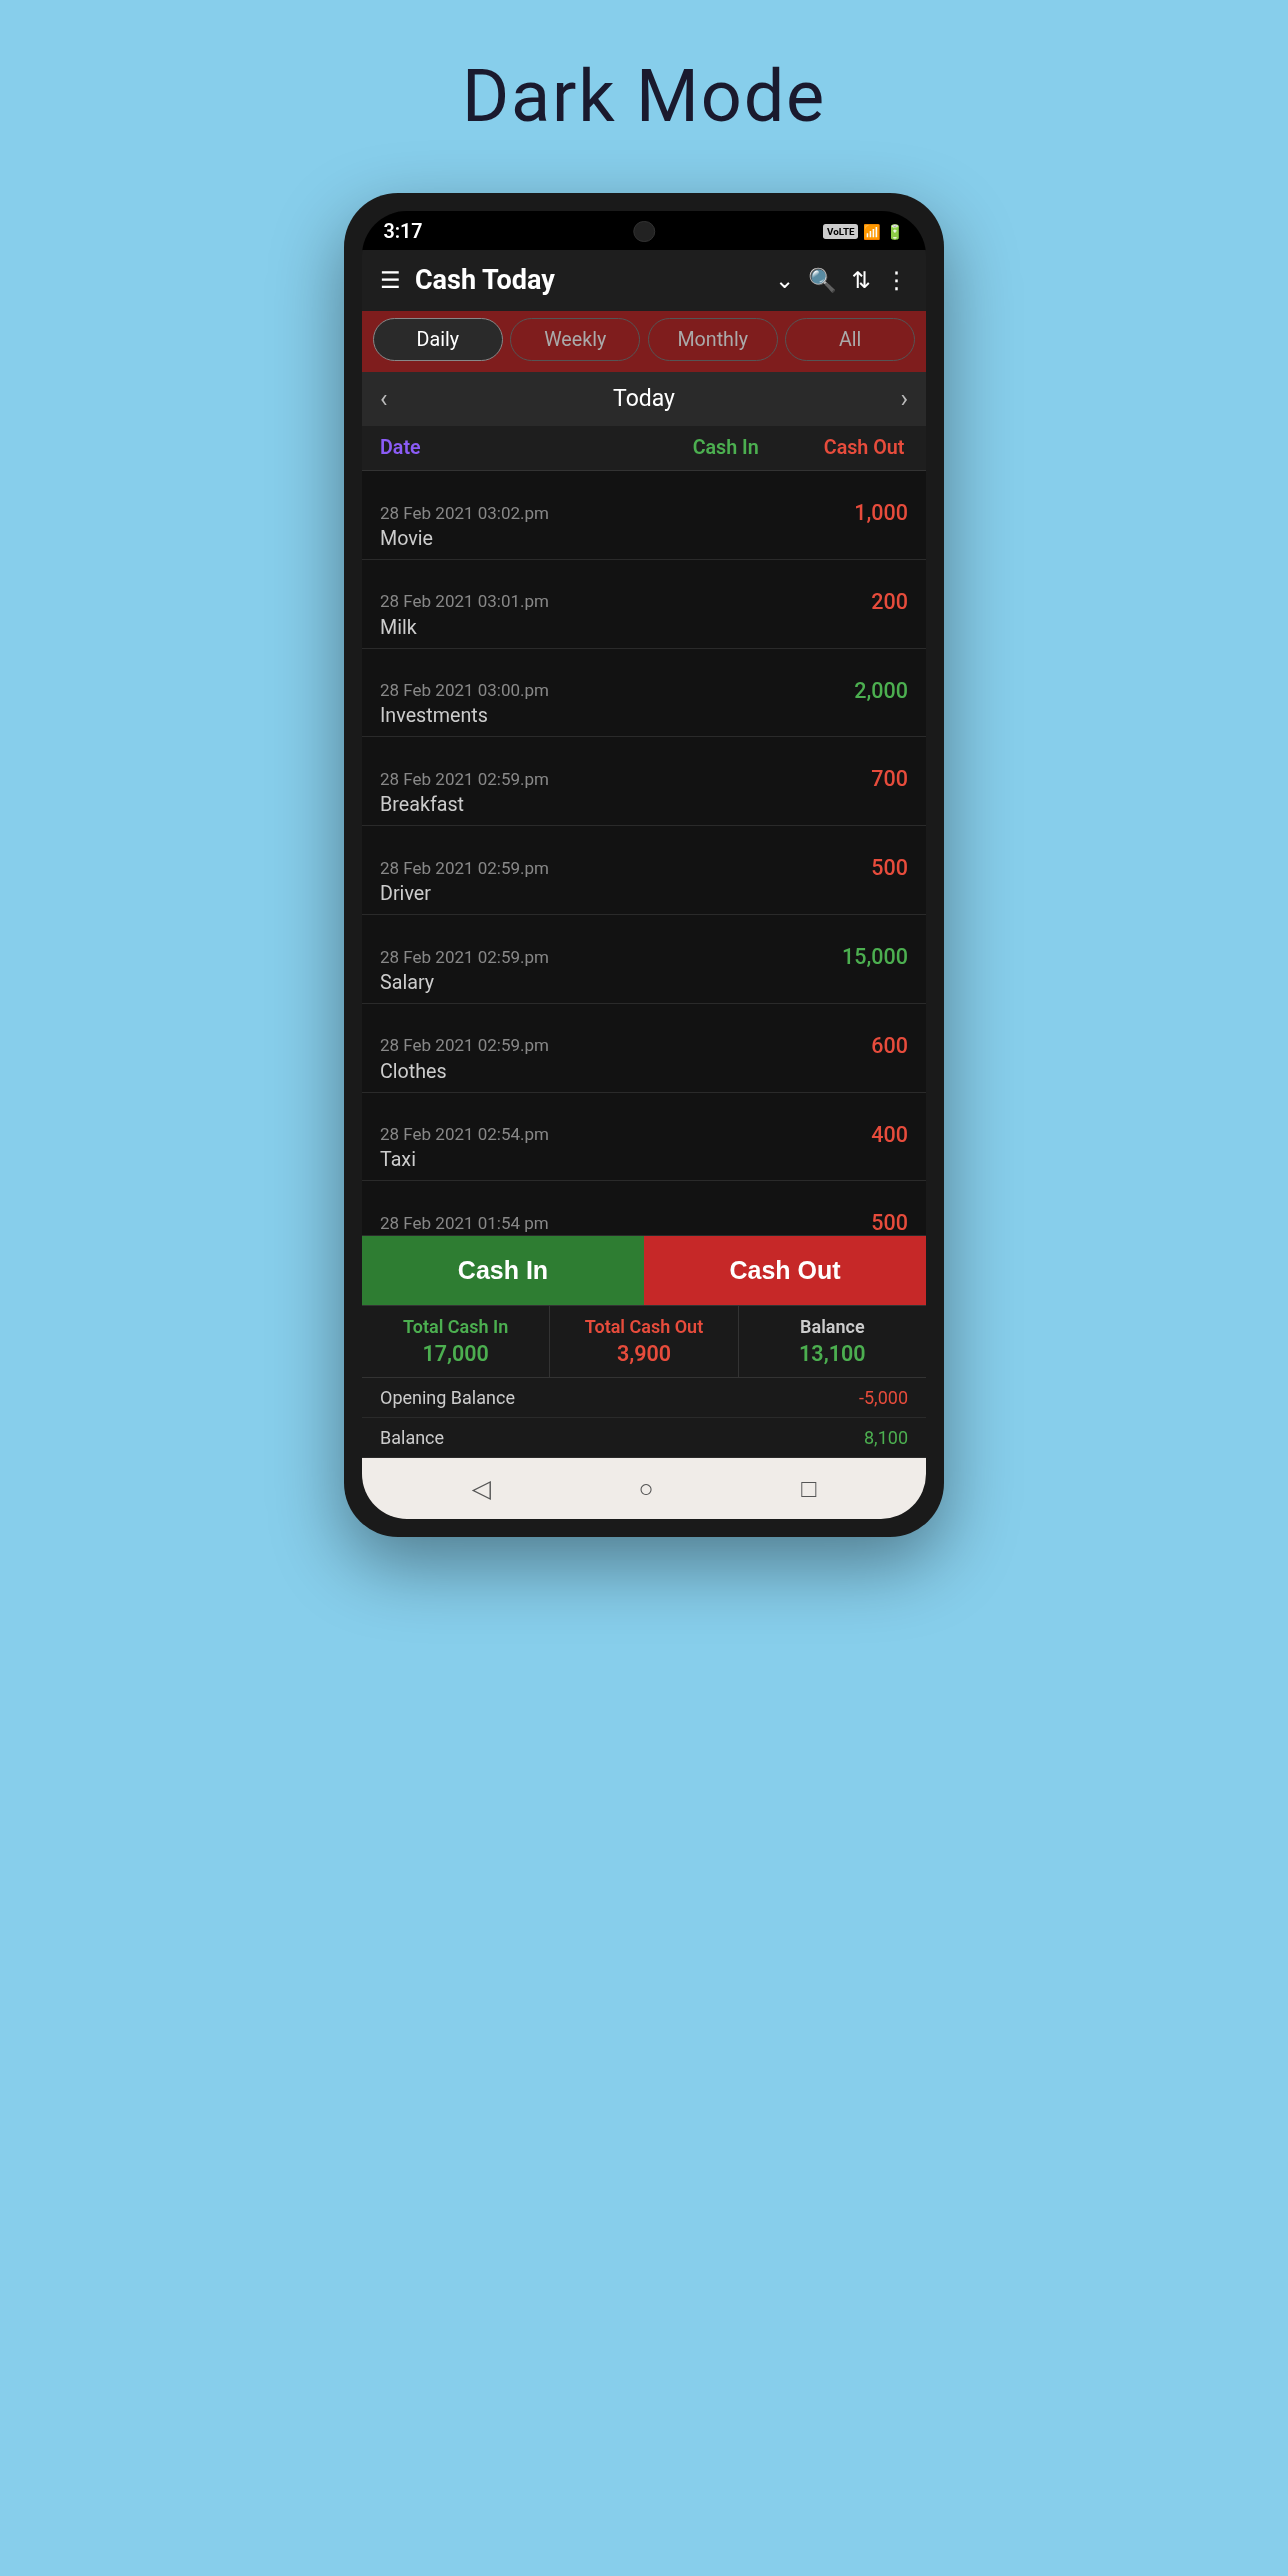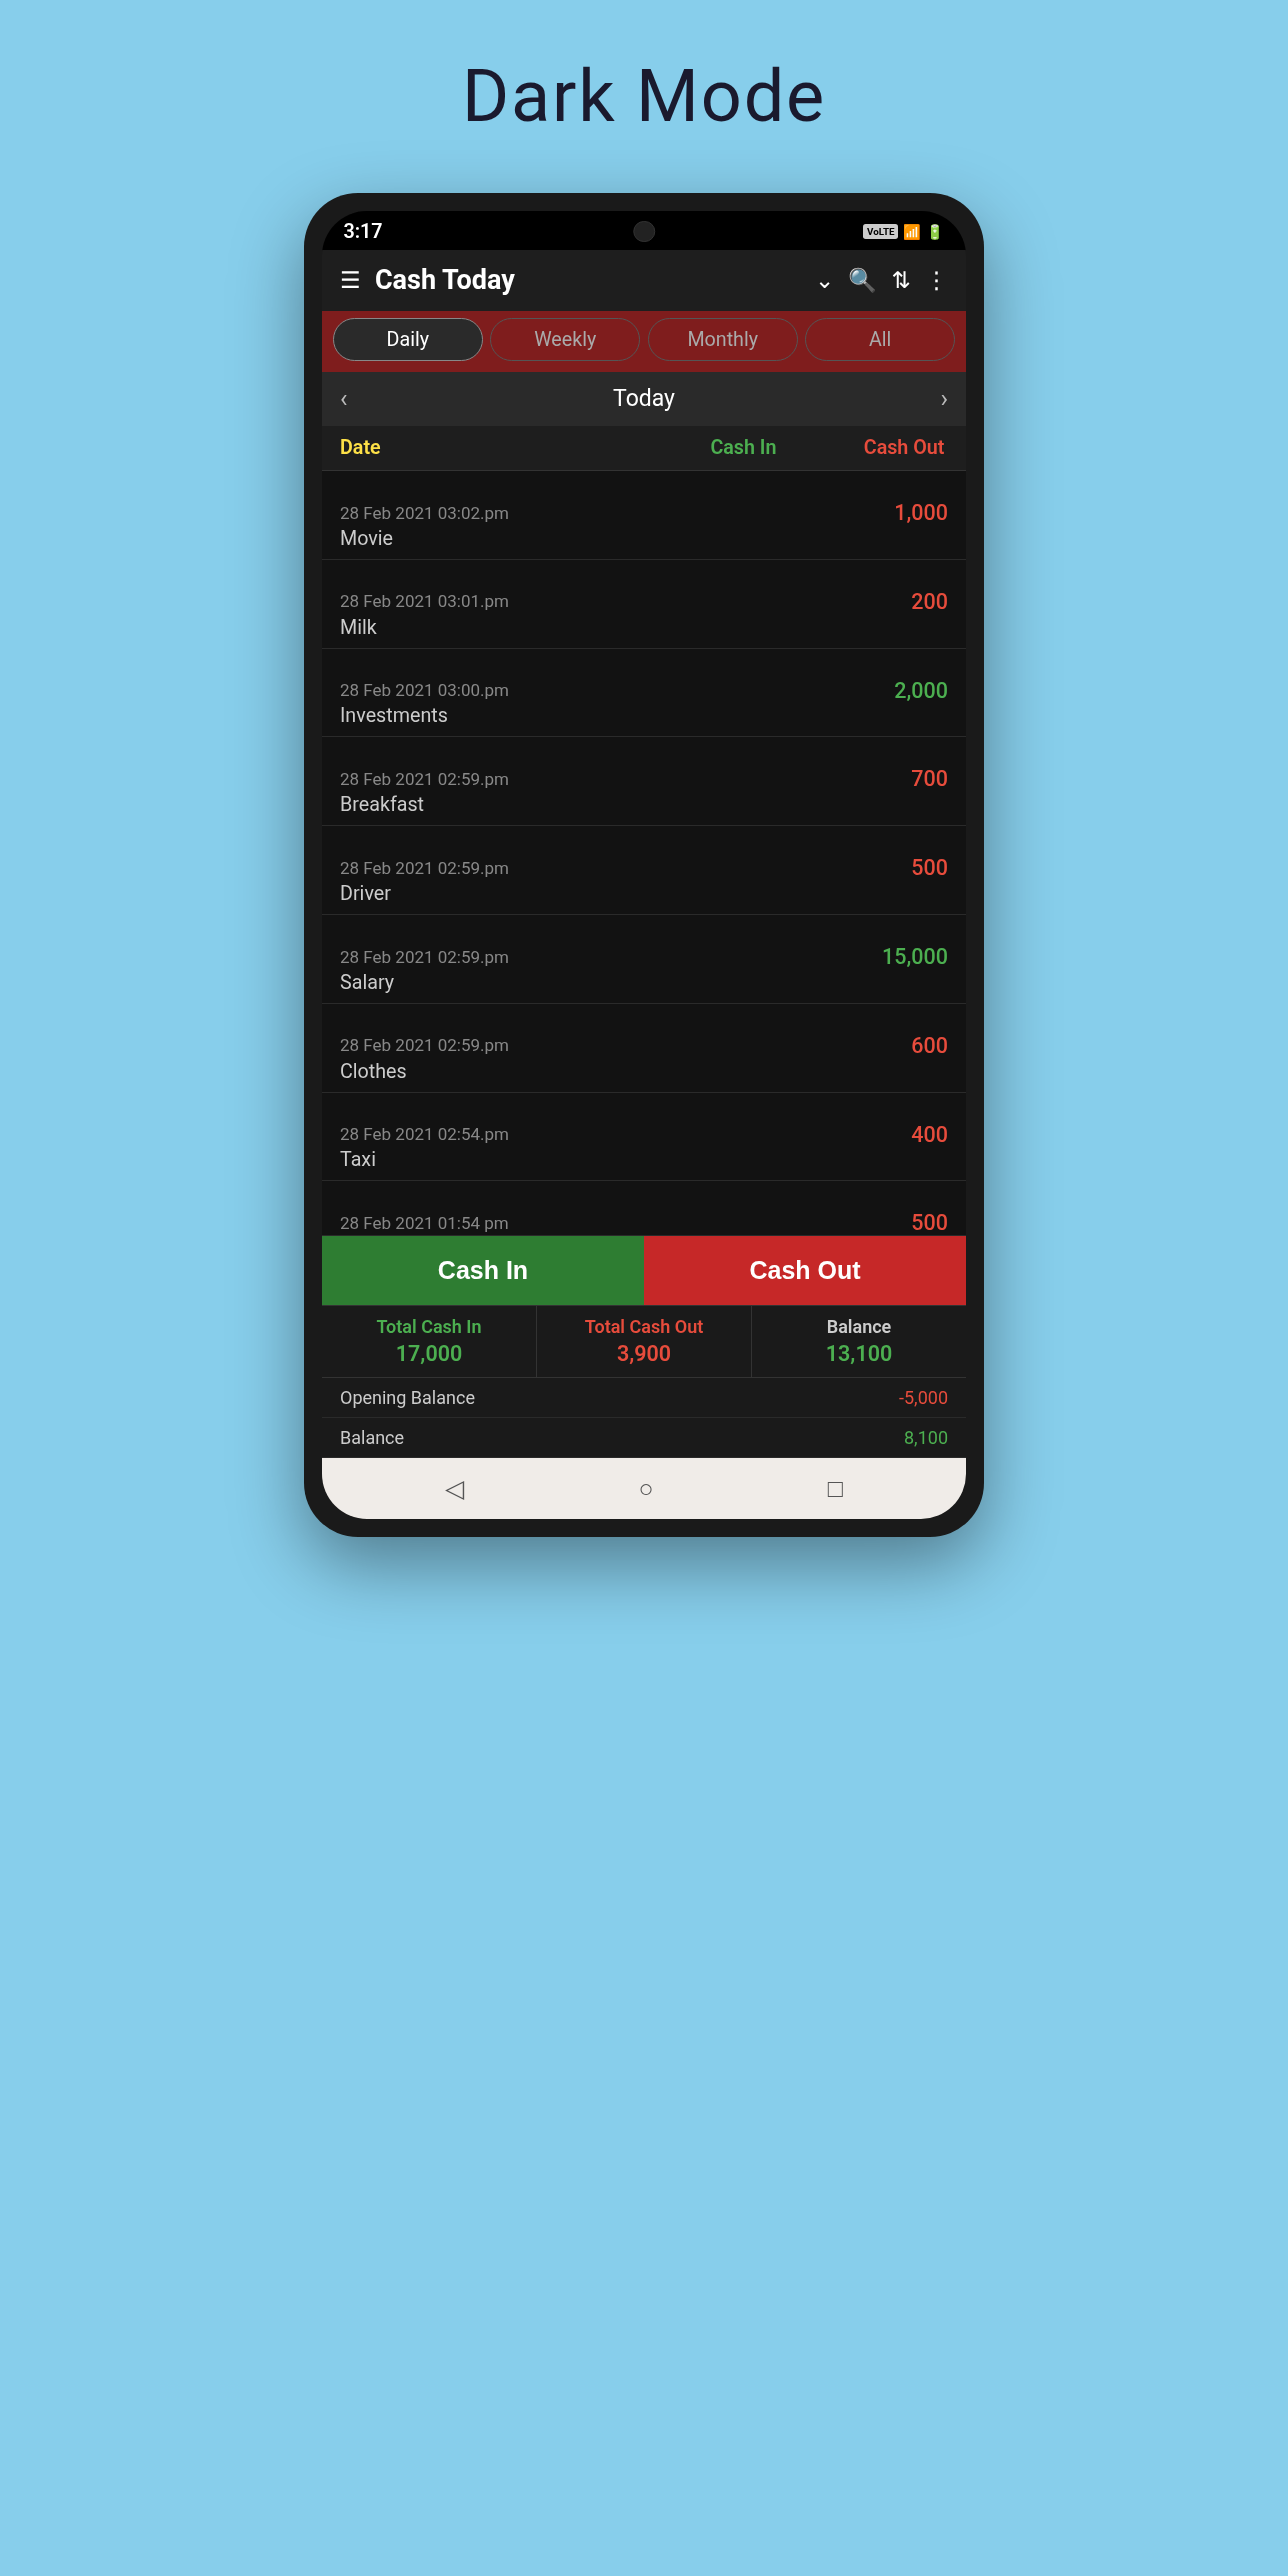--- a/index.html
+++ b/index.html
@@ -17,21 +17,21 @@
 
     .page-title {
       font-size: 72px;
       font-weight: 400;
       color: #1a1a2e;
       margin-bottom: 54px;
       letter-spacing: 1.8px;
     }
 
     .phone-container {
-      width: 680px;
+      width: 600px;
       background: #1a1a1a;
       border-radius: 54px;
       padding: 18px;
       box-shadow: 0 27px 72px rgba(0,0,0,0.4);
       position: relative;
     }
 
     .phone-inner {
       border-radius: 45px;
       overflow: hidden;
@@ -158,21 +158,21 @@
     
     .table-header {
       background: #1e1e1e;
       display: flex;
       padding: 10.7px 18px;
       border-bottom: 0.9px solid #333;
     }
 
     .col-date {
       flex: 1.6;
-      color: #fde047;
+      color: #8b5cf6;
       font-size: 19.7px;
       font-weight: 600;
     }
 
     .col-cashin {
       flex: 1;
       text-align: right;
       color: #4CAF50;
       font-size: 19.7px;
       font-weight: 600;

